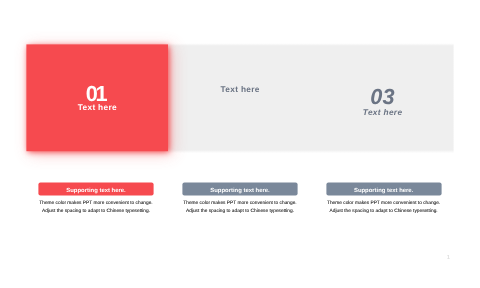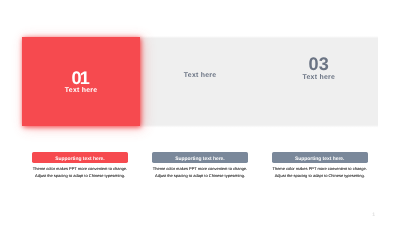--- a/index.html
+++ b/index.html
@@ -24,21 +24,21 @@
   .num-block{position:absolute;width:100px;text-align:center;white-space:nowrap;
              transform:translateZ(0);}
   .num{font-weight:bold;font-size:18.1px;line-height:1;
        letter-spacing:0.1px;text-indent:0.1px;}
   .num-block.first .num{letter-spacing:-1.9px;text-indent:-1.9px;margin-left:-0.8px;}
   .sub{font-weight:bold;font-size:6.9px;line-height:1;margin-top:1.5px;
        letter-spacing:0.28px;text-indent:0.28px;}
 
   .num-block.first{left:31px;top:68.6px;color:#ffffff;}
   .num-block.second{left:150px;top:71.4px;color:#6b7484;}
-  .num-block.third{left:268.7px;top:55px;color:#6b7484;}
+  .num-block.third{left:268.7px;top:72px;color:#6b7484;font-style:italic;}
 
   .btn{position:absolute;top:151.8px;width:96px;height:11.3px;border-radius:1.7px;
        display:flex;align-items:center;justify-content:center;}
   .btn-label{color:#ffffff;font-weight:bold;font-size:4.95px;white-space:nowrap;
              letter-spacing:-0.01px;position:relative;top:1.6px;transform:translateZ(0);}
   .btn.c1{left:32px;background:#f64a4f;}
   .btn.c2{left:152px;background:#7a889a;}
   .btn.c3{left:271.7px;background:#7a889a;}
 
   .desc{position:absolute;top:166.2px;width:96px;text-align:center;

